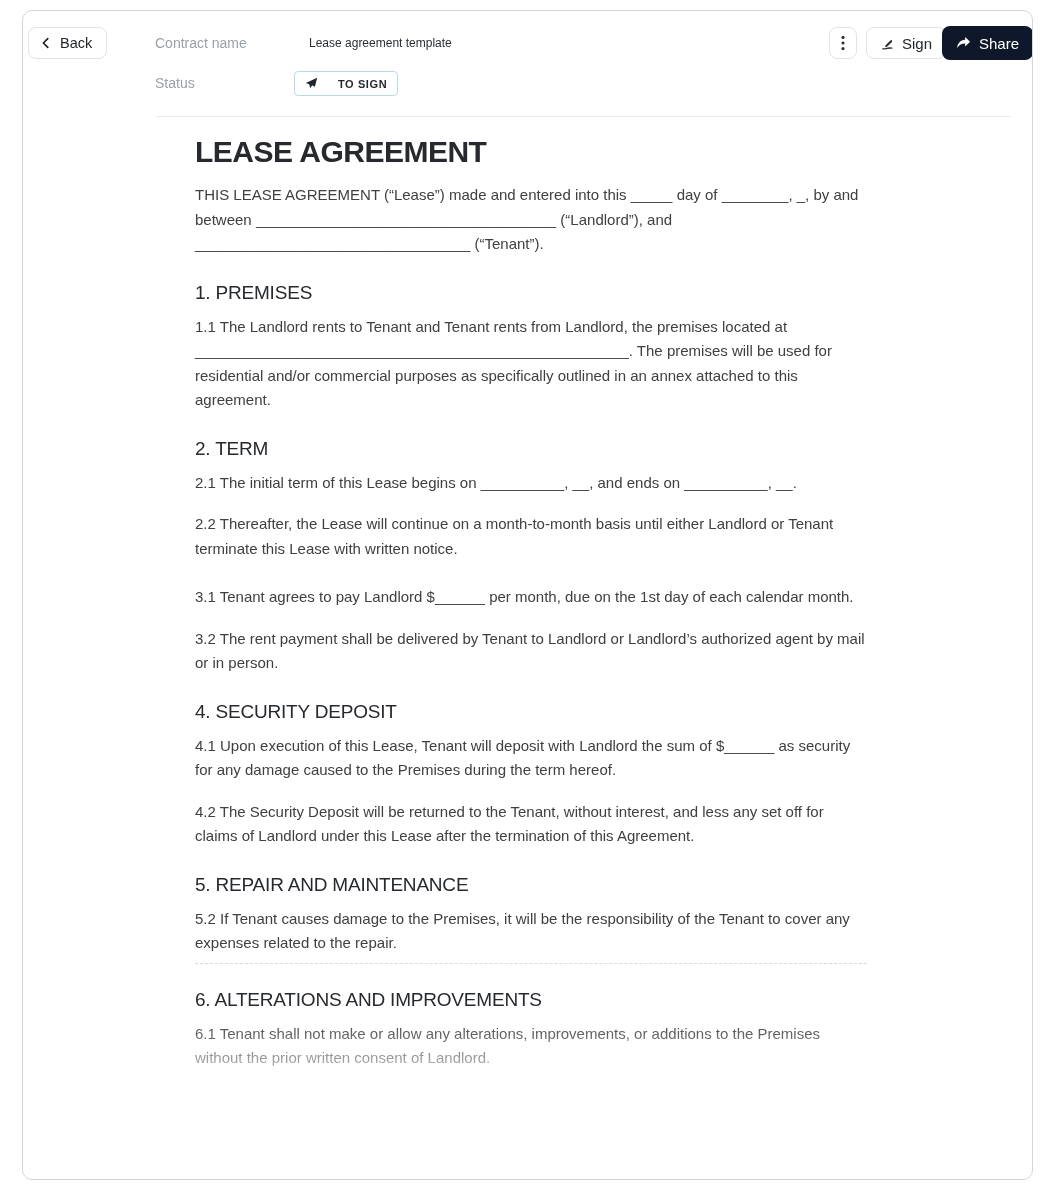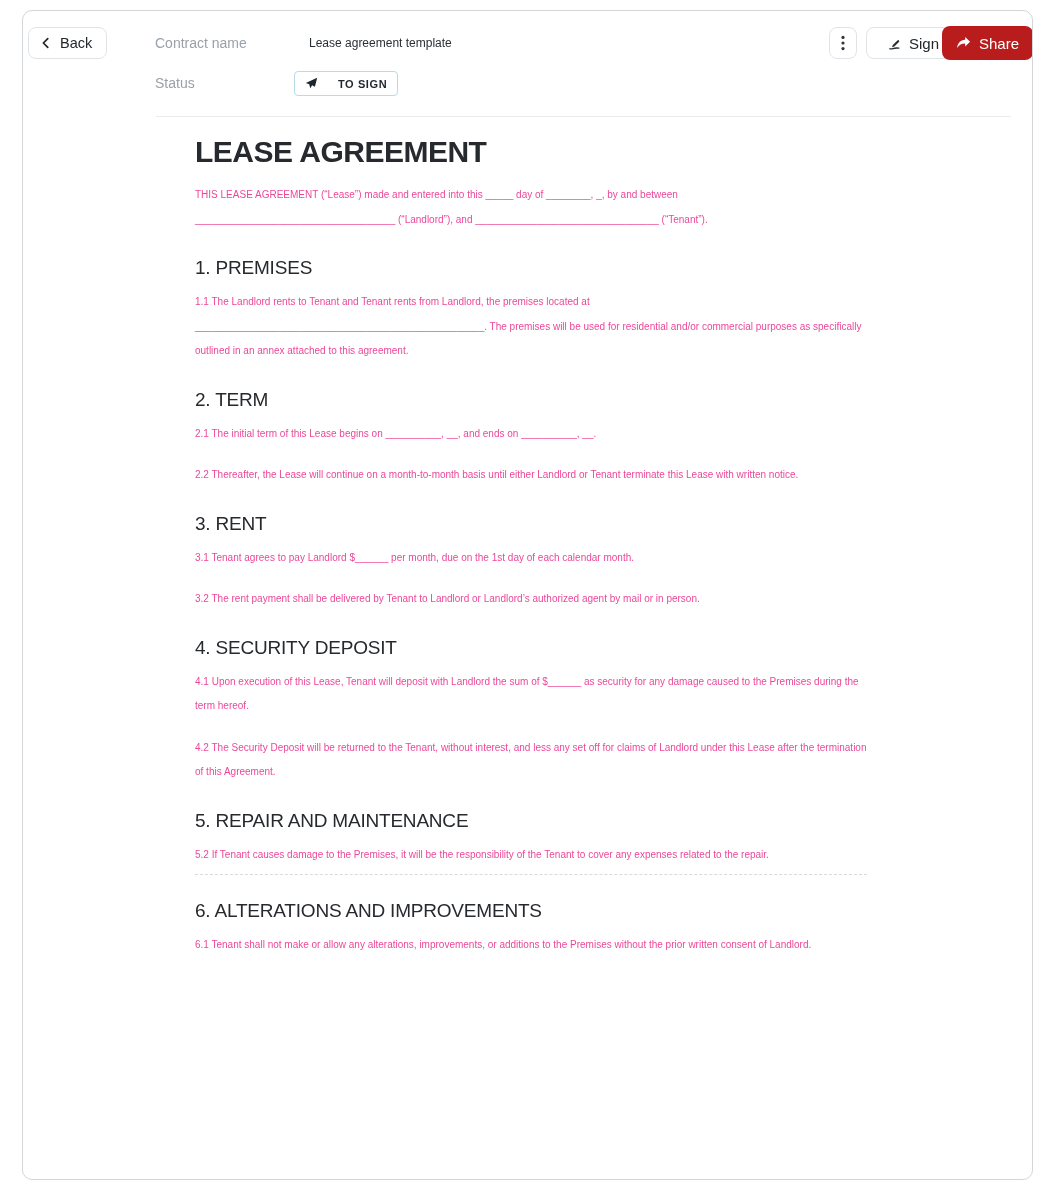--- a/index.html
+++ b/index.html
@@ -51,51 +51,51 @@
   }
   .kebab-btn {
     position: absolute; left: 806px; top: 16px;
     width: 28px; height: 32px;
     display: inline-flex; align-items: center; justify-content: center;
     background: #fff; border: 1px solid #e1e4e7; border-radius: 8px;
     cursor: pointer;
   }
   .sign-btn {
     position: absolute; left: 843px; top: 16px;
-    height: 32px; padding: 0 20px;
+    height: 32px; padding: 0 13px;
     display: inline-flex; align-items: center; gap: 7px;
     background: #fff; border: 1px solid #e1e4e7; border-radius: 8px;
     font-family: inherit; font-size: 15px; font-weight: 500; color: #23272c;
     cursor: pointer;
   }
   .share-btn {
     position: absolute; left: 919px; top: 15px;
     height: 34px; padding: 0 14px;
     display: inline-flex; align-items: center; gap: 8px;
-    background: #b91c1c; border: none; border-radius: 8px;
+    background: #0f172a; border: none; border-radius: 8px;
     font-family: inherit; font-size: 15px; font-weight: 500; color: #ffffff;
     cursor: pointer;
   }
   .header-divider {
     position: absolute; left: 133px; top: 105px;
     width: 855px; height: 1px; background: #e9ebed;
   }
   
   .doc {
     position: absolute; left: 172px; top: 105px; width: 672px;
     color: #3d4147;
   }
   .doc-title {
     margin-top: 18px;
     font-size: 30px; font-weight: 800; letter-spacing: -0.5px;
     color: #26292d; line-height: 36px;
   }
   .doc-intro { margin-top: 13px; }
   .doc-para {
-    font-size: 10px; line-height: 24.5px; color: #ec4899;
+    font-size: 15px; line-height: 24.5px; color: #404040;
     margin-bottom: 17px;
     word-break: break-word;
   }
   .doc-section { margin-top: 24px; }
   .doc-heading {
     font-size: 19px; font-weight: 400; color: #26292d;
     line-height: 24px; margin-bottom: 10px; letter-spacing: -0.2px;
   }
   .doc-section .doc-para:last-child { margin-bottom: 0; }
   .page-break {
@@ -168,21 +168,20 @@
         <section class="doc-section">
           <h2 class="doc-heading">1. PREMISES</h2>
           <p class="doc-para">1.1 The Landlord rents to Tenant and Tenant rents from Landlord, the premises located at ____________________________________________________. The premises will be used for residential and/or commercial purposes as specifically outlined in an annex attached to this agreement.</p>
         </section>
         <section class="doc-section">
           <h2 class="doc-heading">2. TERM</h2>
           <p class="doc-para">2.1 The initial term of this Lease begins on __________, __, and ends on __________, __.</p>
           <p class="doc-para">2.2 Thereafter, the Lease will continue on a month-to-month basis until either Landlord or Tenant terminate this Lease with written notice.</p>
         </section>
         <section class="doc-section">
-          <h2 class="doc-heading">3. RENT</h2>
           <p class="doc-para">3.1 Tenant agrees to pay Landlord $______ per month, due on the 1st day of each calendar month.</p>
           <p class="doc-para">3.2 The rent payment shall be delivered by Tenant to Landlord or Landlord’s authorized agent by mail or in person.</p>
         </section>
         <section class="doc-section">
           <h2 class="doc-heading">4. SECURITY DEPOSIT</h2>
           <p class="doc-para">4.1 Upon execution of this Lease, Tenant will deposit with Landlord the sum of $______ as security for any damage caused to the Premises during the term hereof.</p>
           <p class="doc-para">4.2 The Security Deposit will be returned to the Tenant, without interest, and less any set off for claims of Landlord under this Lease after the termination of this Agreement.</p>
         </section>
         <section class="doc-section">
           <h2 class="doc-heading">5. REPAIR AND MAINTENANCE</h2>

